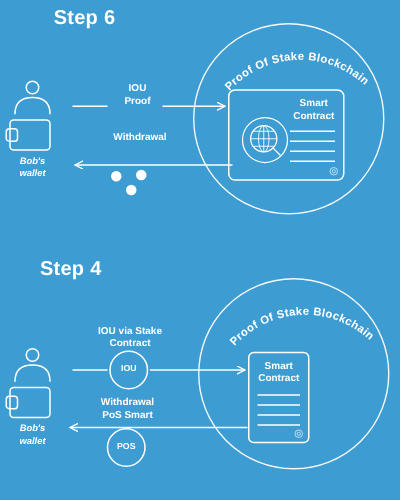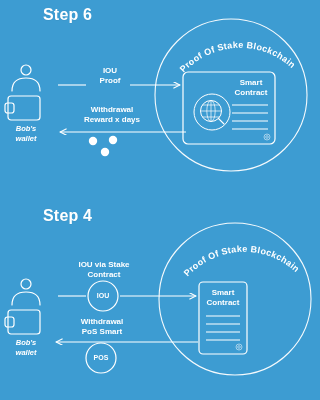--- a/index.html
+++ b/index.html
@@ -32,21 +32,21 @@
   .step-title {
     position: absolute;
     font-size: 16px;
     font-weight: bold;
     letter-spacing: 0.2px;
     color: #ffffff;
     white-space: nowrap;
     text-shadow: 0 1px 0 rgba(0,0,0,0.04);
   }
   #panel-step3 .step-title { left: 43px; top: 6px; }
-  #panel-step4 .step-title { left: 43px; top: 7px; text-align: center; }
+  #panel-step4 .step-title { left: 32px; top: 7px; text-align: center; }
 
   .svg-layer {
     position: absolute;
     left: 0;
     top: 0;
     width: 312px;
     height: 200px;
   }
 
   .lbl {
@@ -160,21 +160,20 @@
       <div>wallet</div>
     </div>
 
     <div class="lbl" style="left:66px; top:66px; width:88px;">
       <div>IOU</div>
       <div>Proof</div>
     </div>
 
     <div class="lbl" style="left:62px; top:105px; width:100px;">
       <div>Withdrawal</div>
-      <div>Reward x days</div>
     </div>
 
     <div class="lbl lbl-contract" style="left:228px; top:78px; width:46px;">
       <div>Smart</div>
       <div>Contract</div>
     </div>
   </div>
 
   <div class="panel" id="panel-step4">
 

